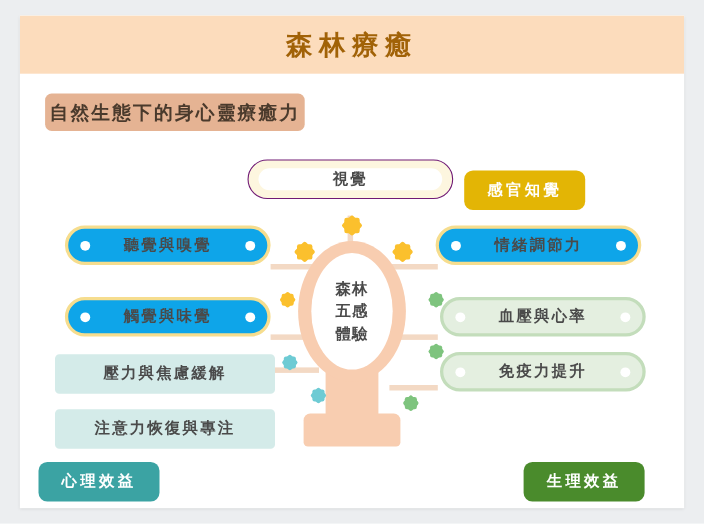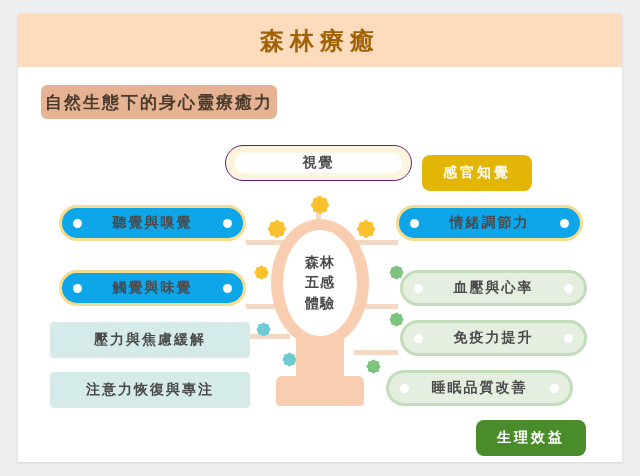--- a/index.html
+++ b/index.html
@@ -340,24 +340,22 @@
     <span class="pill-label">血壓與心率</span>
     <span class="dot r"></span>
   </div>
 
   <div class="pill pill-green" style="left:382px; top:306px; width:187px;">
     <span class="dot l"></span>
     <span class="pill-label">免疫力提升</span>
     <span class="dot r"></span>
   </div>
 
-  <div class="pill pill-green" style="left:368px; top:356px; width:187px;">
-    <span class="dot l"></span>
-    <span class="pill-label">睡眠品質改善</span>
-    <span class="dot r"></span>
-  </div>
-
+
+  <div class="badge badge-teal" style="left:17px; top:406px; width:110px;">
+    <span class="badge-label">心理效益</span>
+  </div>
 
   <div class="badge badge-green" style="left:458px; top:406px; width:110px;text-align:right;">
     <span class="badge-label">生理效益</span>
   </div>
 
 </div>
 
 </body></html>

